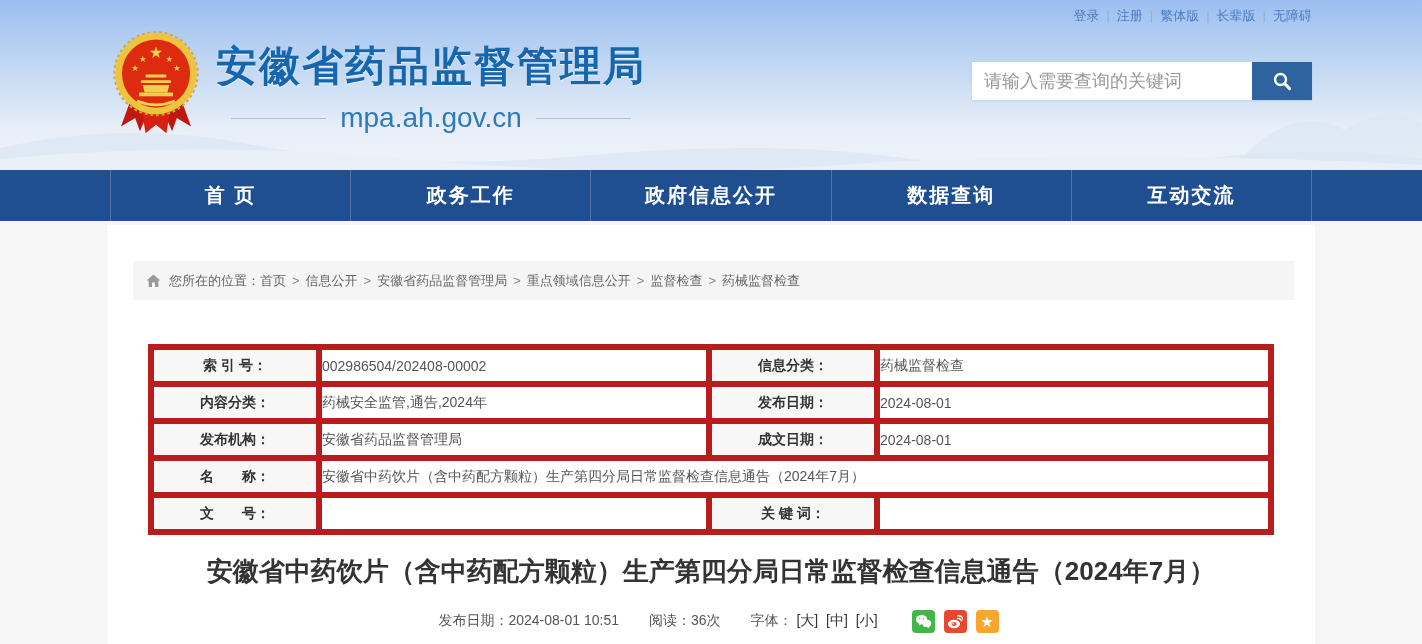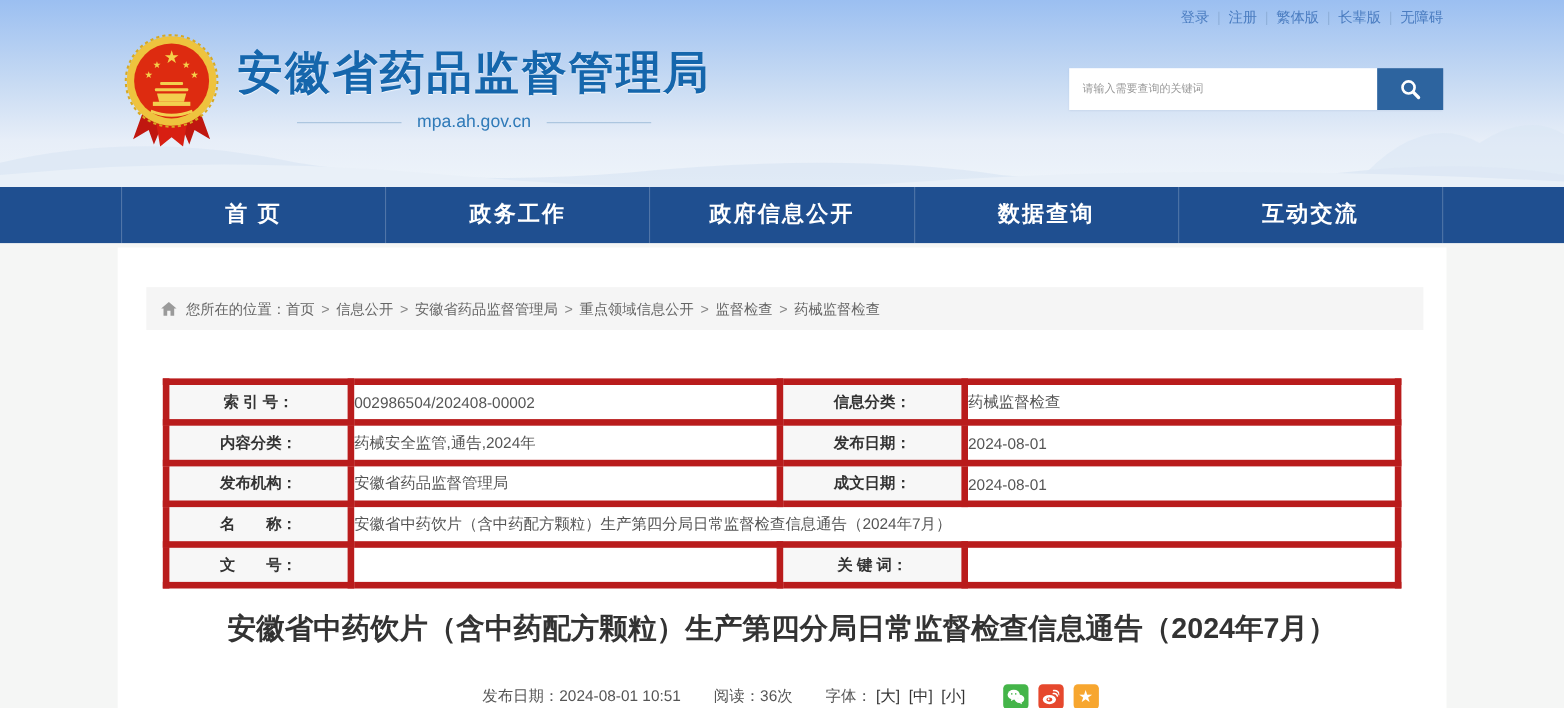--- a/index.html
+++ b/index.html
@@ -15,27 +15,27 @@
   .top-links { position: absolute; top: 7px; right: 110px; font-size: 13px; color: #5585c5; z-index: 3; }
   .top-links a { color: #4a7cc0; text-decoration: none; cursor: pointer; }
   .top-links .sep { color: #8fb0da; margin: 0 7px; }
 
   .logo-area { position: absolute; left: 112px; top: 31px; display: flex; align-items: flex-start; z-index: 2; }
   .emblem { width: 88px; height: 106px; flex: 0 0 auto; }
   .title-block { margin-left: 16px; padding-top: 8px; width: 430px; }
   .site-name { font-size: 41px; font-weight: bold; color: #1566ac; letter-spacing: 2px; white-space: nowrap;
     text-shadow: 0 1px 1px rgba(255,255,255,.8); }
   .site-url { margin-top: 8px; display: flex; align-items: center; justify-content: center;
-    color: #2f7ab8; font-size: 16px; }
+    color: #2f7ab8; font-size: 28px; }
   .site-url .rule { flex: 0 0 95px; height: 1px; background: #a7c2dd; margin: 0 14px; }
 
   .search-box { position: absolute; top: 62px; right: 110px; width: 340px; height: 38px; display: flex; z-index: 3;
     box-shadow: 0 1px 2px rgba(60,90,140,.15); }
   .search-input { flex: 1; height: 38px; border: none; outline: none; background: #ffffff;
-    padding: 0 12px; font-size: 10px; color: #333; font-family: inherit; }
+    padding: 0 12px; font-size: 18px; color: #333; font-family: inherit; }
   .search-input::placeholder { color: #999; }
   .search-btn { width: 60px; height: 38px; border: none; background: #2d649f; cursor: pointer;
     display: flex; align-items: center; justify-content: center; }
 
   
   .nav { width: 100%; height: 51px; background: #1f4f90; }
   .nav-inner { margin: 0 110px; height: 51px; display: flex; }
   .nav-item { flex: 1; text-align: center; line-height: 51px; color: #ffffff; font-size: 20px; font-weight: bold;
     letter-spacing: 2px; border-left: 1px solid rgba(255,255,255,.22); cursor: pointer; }
   .nav-item:last-child { border-right: 1px solid rgba(255,255,255,.22); }
@@ -50,21 +50,21 @@
   .breadcrumb .bsep { margin: 0 6px; color: #888; }
 
   
   table.info { width: 1120px; margin: 44px auto 0; border-collapse: collapse; table-layout: fixed; font-size: 14px; }
   table.info td { border: 6px solid #b91c1c; height: 37px; vertical-align: middle; }
   td.lbl { background: #f7f7f7; text-align: center; font-weight: bold; color: #333; white-space: pre; }
   td.val { padding: 0 0; color: #555; text-align: left; background: #fff; }
 
   
   .article-title { margin: 18px 40px 0; text-align: center; font-size: 26px; font-weight: bold; color: #333; line-height: 36px; }
-  .article-meta { margin-top: 32px; height: 24px; display: flex; align-items: center; justify-content: center;
+  .article-meta { margin-top: 20px; height: 24px; display: flex; align-items: center; justify-content: center;
     font-size: 14px; color: #555; }
   .article-meta .chunk { margin: 0 15px; }
   .font-sizes a { color: #333; text-decoration: none; margin-right: 4px; cursor: pointer; }
   .share-icons { display: flex; align-items: center; margin-left: 6px; }
   .share-icon { width: 23px; height: 23px; border-radius: 4px; margin-left: 9px; display: flex;
     align-items: center; justify-content: center; cursor: pointer; }
   .icon-wechat { background: #44b549; }
   .icon-weibo  { background: #e6482d; }
   .icon-star   { background: #f7a62f; color: #fff; font-size: 15px; line-height: 1; }
 

